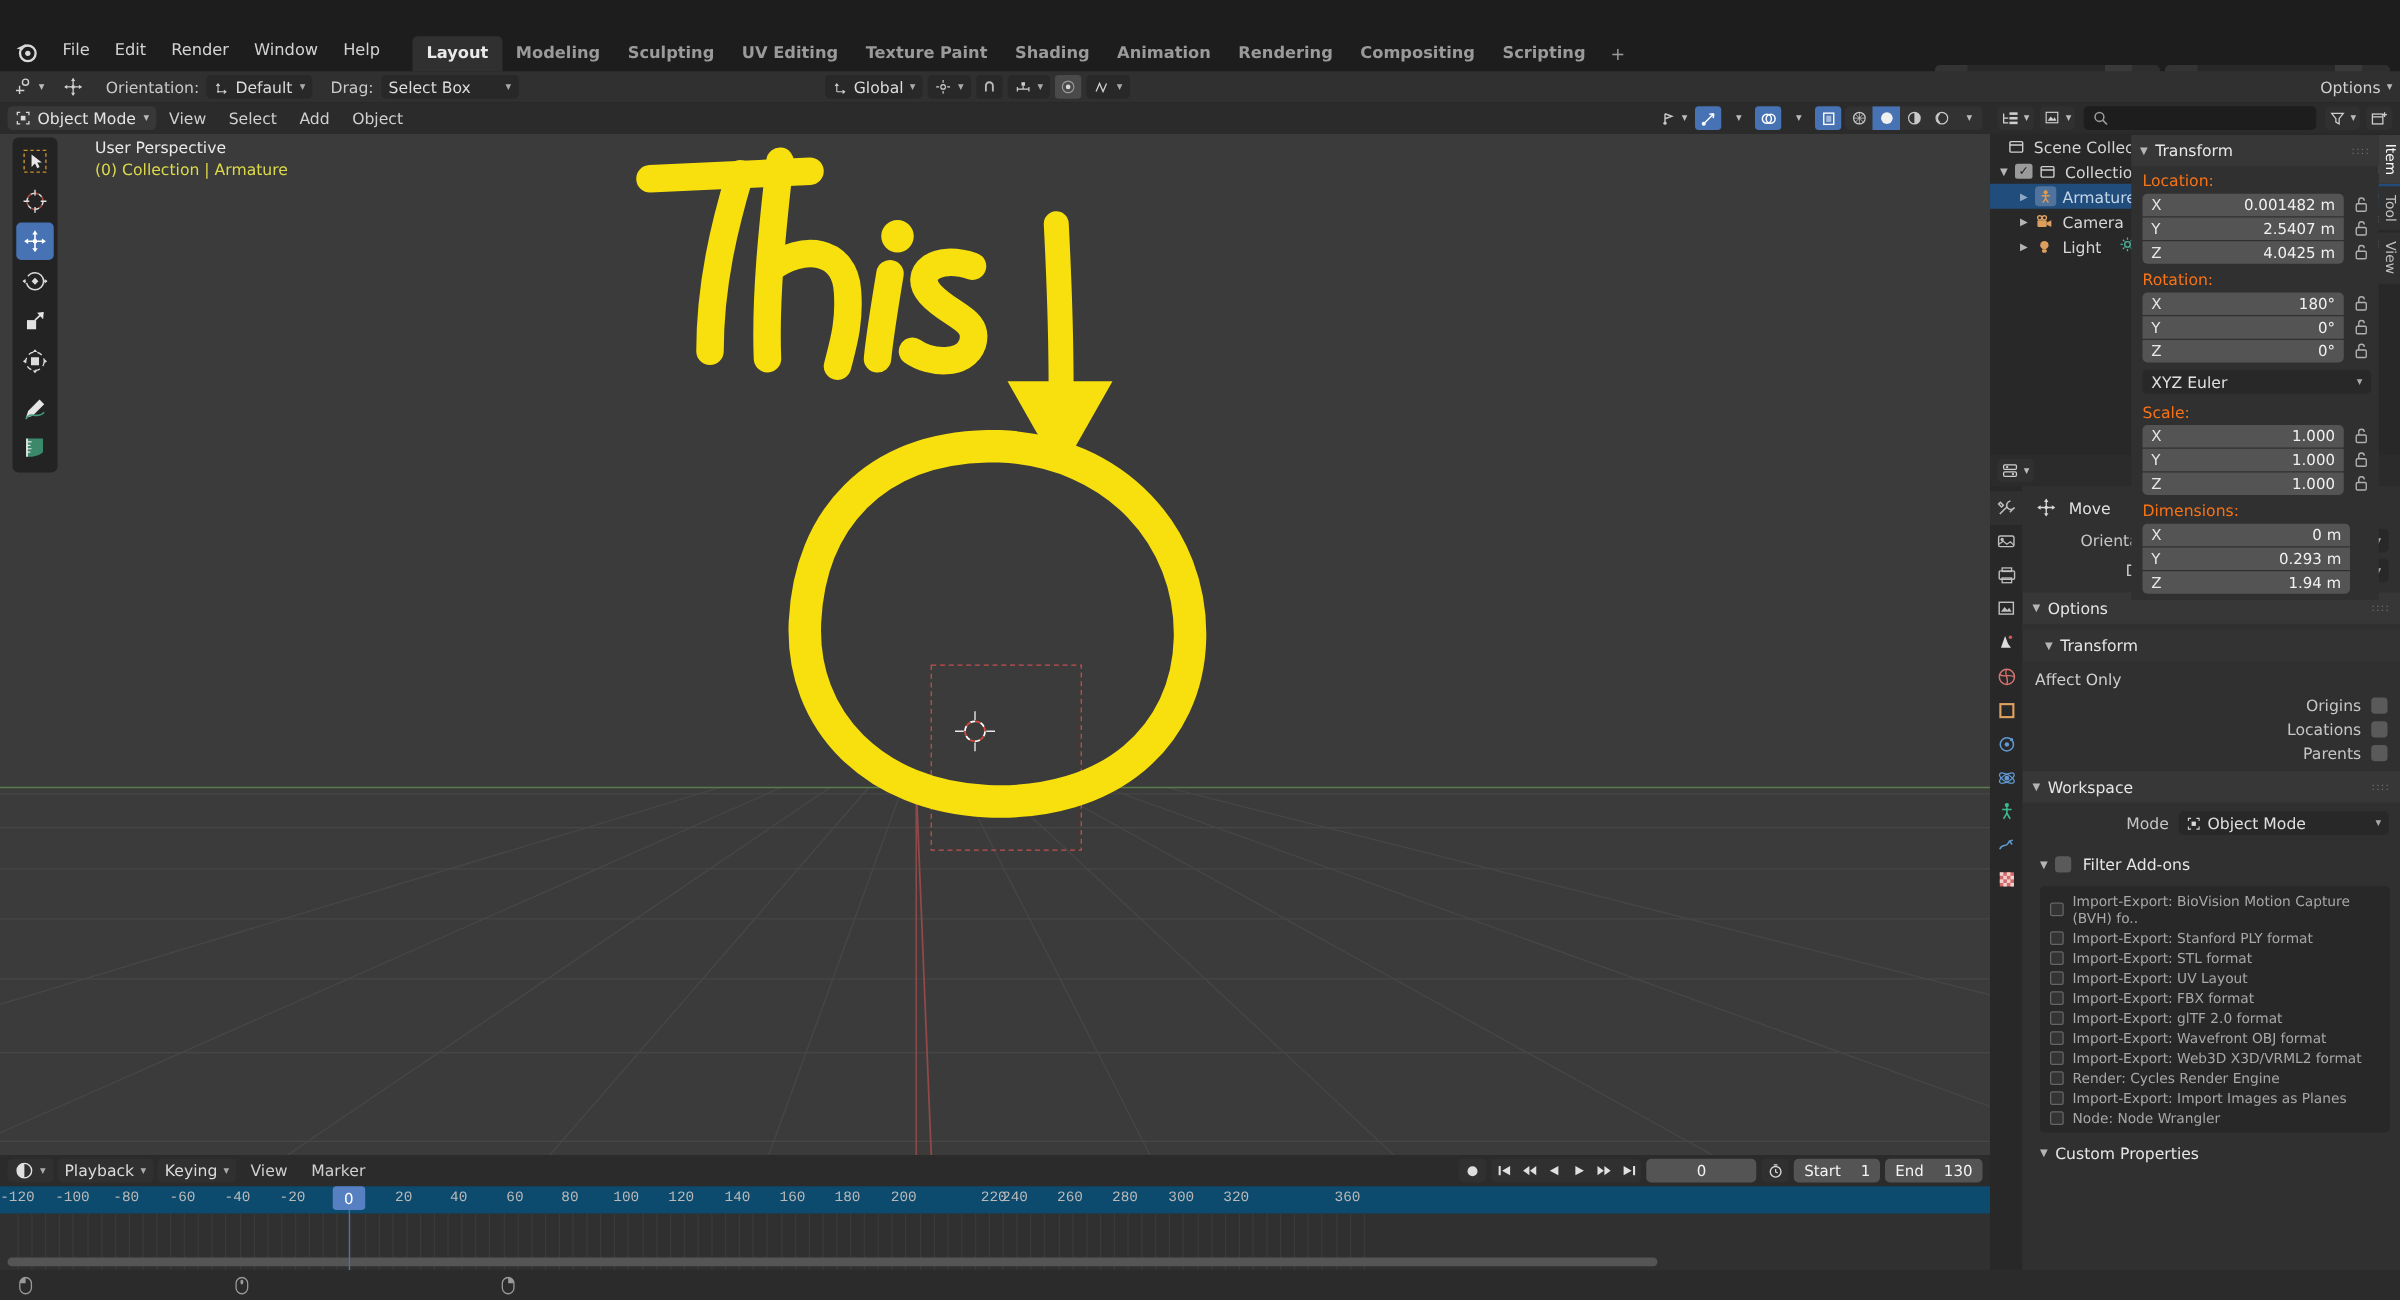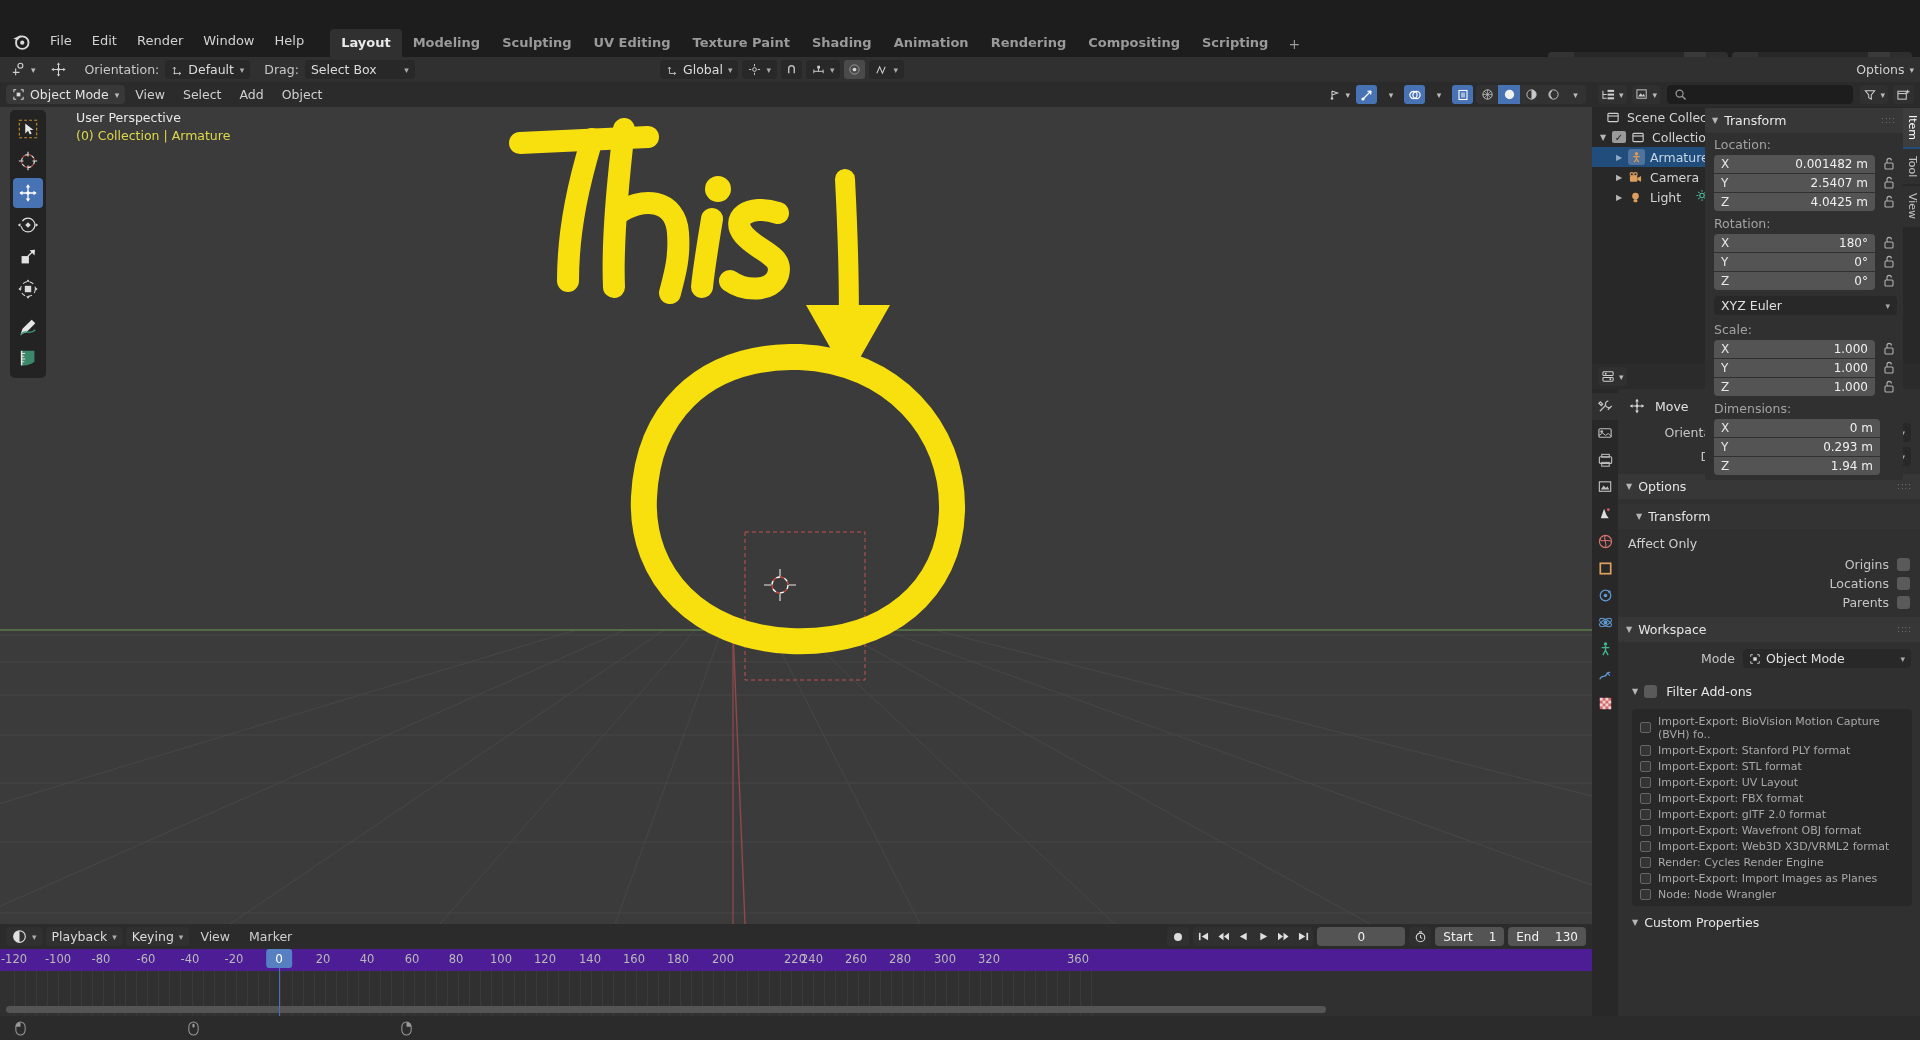--- a/index.html
+++ b/index.html
@@ -112,21 +112,21 @@
           writing-mode:vertical-rl; text-align:center; padding:7px 1px; margin-bottom:2px; border-radius:0 0 0 0;}
   .vtab.active { background:#3d3d3d; color:#fff; }
 
   
   .npanel {
     position:absolute; right:17px; top:108px; width:198px;
     background:#303030; z-index:6; padding-bottom:4px;
   }
   .np-head { display:flex; align-items:center; gap:6px; padding:5px 7px; background:#373737;font-size:12.5px;color:#e8e8e8;}
   .np-grip { margin-left:auto; color:#777; letter-spacing:1px; font-size:8px;}
-  .np-sub { font-size:12.5px; color:#a3a3a3; padding:4px 0 3px 9px;}
+  .np-sub { font-size:12.5px; color:#f97316; padding:4px 0 3px 9px;}
   .np-row { display:flex; align-items:center; gap:5px; padding:0 6px 1px 9px;}
   .np-fieldwrap { flex:1; display:flex; }
   .np-field {
     flex:1; height:18px; background:#545454; border-radius:3px;
     display:flex; align-items:center; padding:0 7px; font-size:12px; color:#f0f0f0;
   }
   .np-field .ax { color:#e7e7e7; }
   .np-field .vl { margin-left:auto; }
   .np-field.grp-top { border-radius:4px 4px 0 0; }
   .np-field.grp-mid { border-radius:0; }
@@ -188,21 +188,21 @@
   .timeline { position:absolute; left:0; top:924px; width:1592px; height:92px; background:#2b2b2b;}
   .tl-head { height:25px; background:#2b2b2b; display:flex; align-items:center; gap:3px; padding-left:6px;}
   .tl-drop { display:flex; align-items:center; height:19px; background:#303030; border-radius:4px; padding:0 6px; gap:5px; font-size:12.5px; color:#dcdcdc;}
   .tl-menu { padding:2px 8px; font-size:12.5px; color:#d0d0d0; }
   .tl-right { position:absolute; right:6px; display:flex; align-items:center; gap:4px;}
   .tl-frame { width:88px; height:19px; background:#545454; border-radius:4px; display:flex; align-items:center; justify-content:center; font-size:12px; color:#f2f2f2;}
   .tl-se { height:19px; background:#545454; border-radius:4px; display:flex; align-items:center; font-size:12px; color:#f2f2f2; overflow:hidden;}
   .tl-se span { padding:0 8px; }
   .tl-playbtns { display:flex; align-items:center; height:19px; background:#303030; border-radius:4px; overflow:hidden;}
   .tl-playbtns > div { width:20px;height:19px;display:flex;align-items:center;justify-content:center;}
-  .tl-ruler { position:absolute; left:0; top:25px; width:1592px; height:22px; background:#4c1d95;}
+  .tl-ruler { position:absolute; left:0; top:25px; width:1592px; height:22px; background:#0c4a6e;font-family:Liberation Mono, monospace;}
   .tl-tick { position:absolute; top:3px; font-size:11.5px; color:#b9b9b9; transform:translateX(-50%);}
   .tl-track { position:absolute; left:0; top:47px; width:1592px; height:45px; background:#303030;}
   .tl-vline { position:absolute; top:0; width:1px; height:45px; background:#3a3a3a;}
   .tl-ph { position:absolute; top:25px; width:1px; height:67px; background:#4772b3; z-index:3;}
   .tl-phlbl {
     position:absolute; top:25px; height:19px; padding:0 9px; background:#5680c2; color:#fff;
     font-size:12px; border-radius:3px; display:flex;align-items:center; transform:translateX(-50%); z-index:4;
   }
   .tl-scroll { position:absolute; left:6px; bottom:3px; height:7px; border-radius:4px; background:#555;}
 

